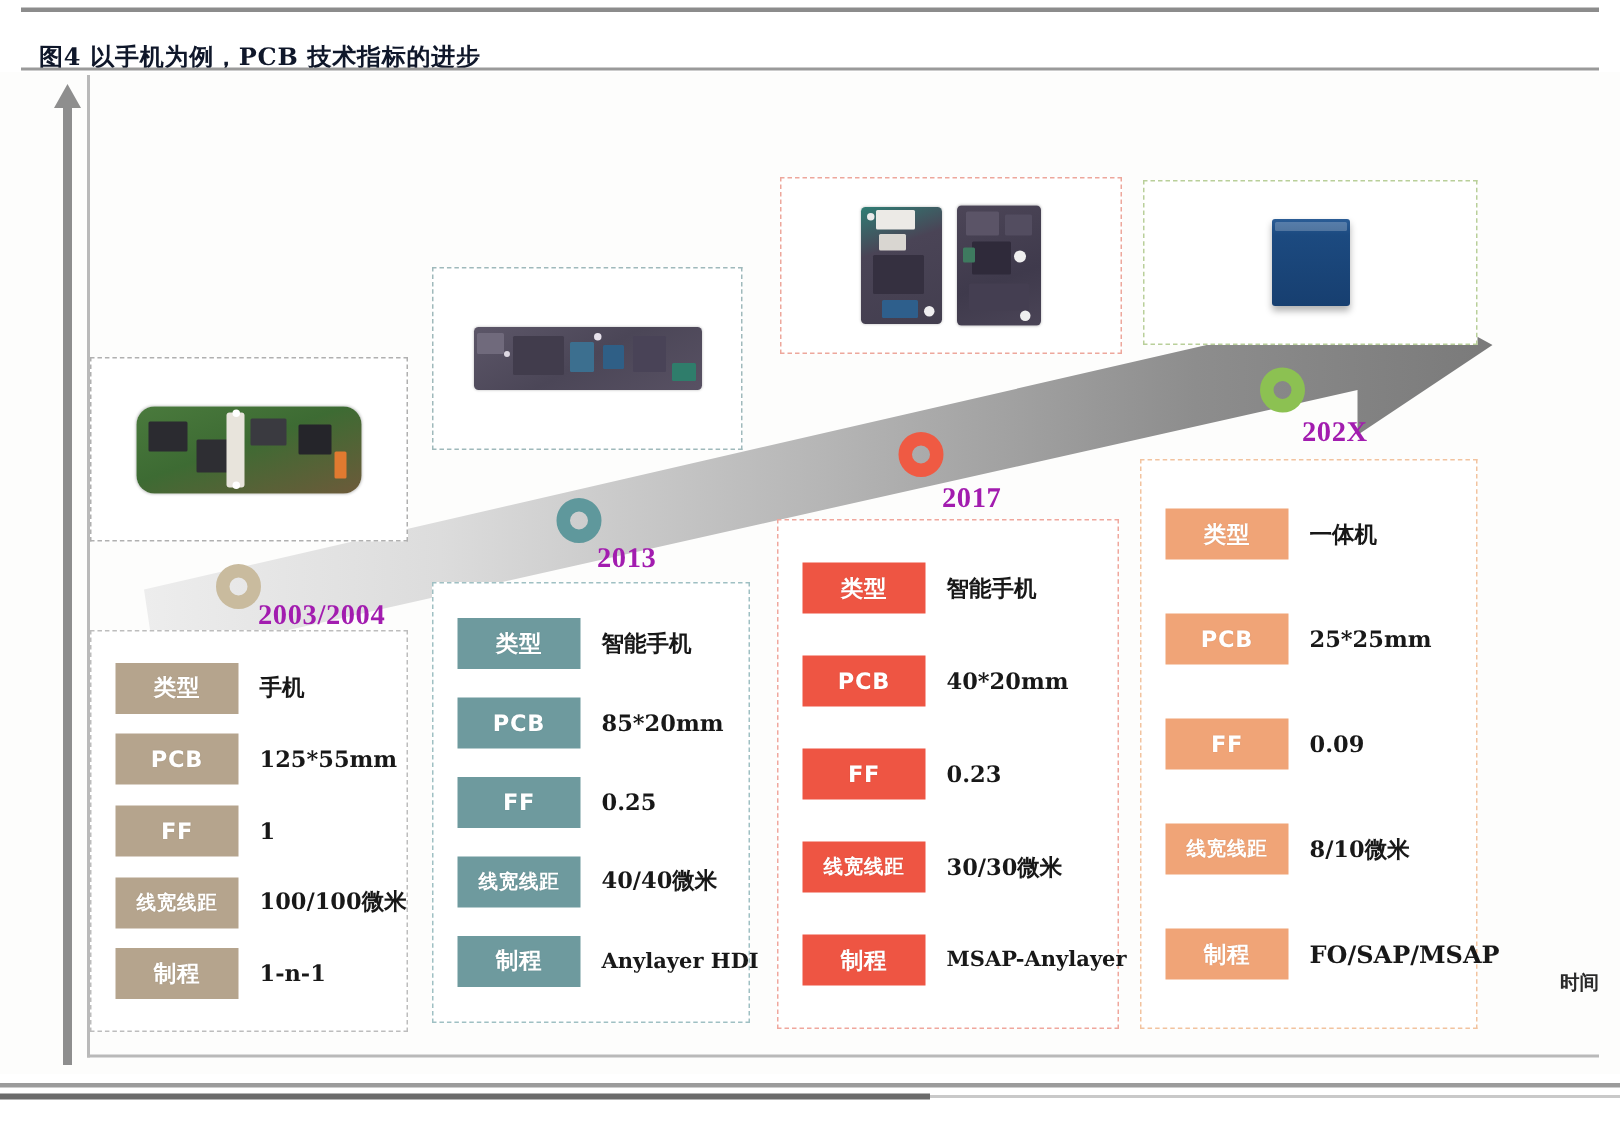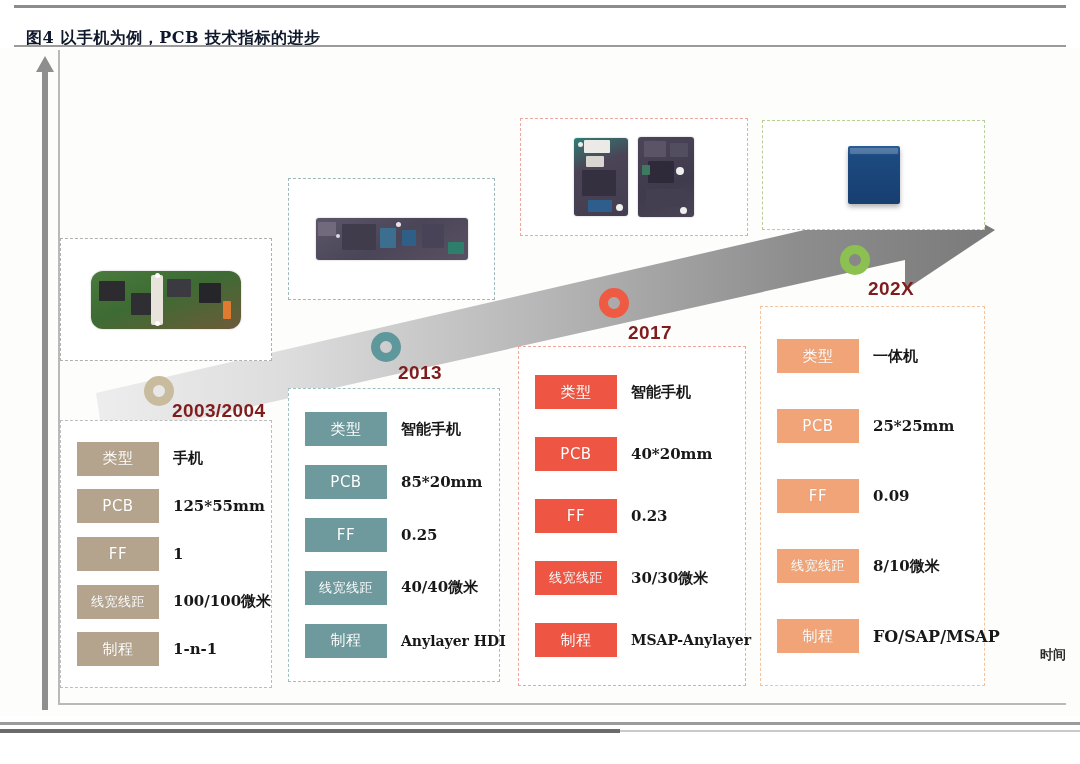--- a/index.html
+++ b/index.html
@@ -68,42 +68,42 @@
   }
   .pcb .ic{position:absolute;border-radius:1px;}
   
   .ring{
     position:absolute;border-radius:50%;box-sizing:border-box;
     background:transparent;
   }
   
   .year-label{
     position:absolute;
-    font-family:Liberation Sans, sans-serif;
-    font-weight:bold;font-size:19px;color:#7f1d1d;
+    font-family:Liberation Serif, serif;
+    font-weight:bold;font-size:19px;color:#a21caf;
     white-space:nowrap;letter-spacing:.4px;
   }
   
   .spec-panel{
     position:absolute;box-sizing:border-box;background:#ffffff;
     padding:0;
   }
   .spec-rows{
     position:absolute;left:0;top:0;width:100%;height:100%;
     display:flex;flex-direction:column;justify-content:space-around;
     padding:14px 0 14px 0;box-sizing:border-box;
   }
   .spec-row{
     display:flex;align-items:center;gap:0px;height:40px;
   }
   .spec-chip{
     width:82px;min-width:82px;height:34px;margin-left:16px;
     display:flex;align-items:center;justify-content:center;
     font-family:"DejaVu Sans","Liberation Sans",sans-serif;
-    font-size:15px;font-weight:normal;color:#ffffff;
+    font-size:15px;font-weight:bold;color:#ffffff;
     letter-spacing:.5px;box-sizing:border-box;
     text-shadow:0 0 1px rgba(0,0,0,.12);
   }
   .spec-val{
     margin-left:14px;
     font-family:"DejaVu Serif","Liberation Serif",serif;
     font-size:15px;color:#181818;white-space:nowrap;font-weight:600;
   }
   
   #time-axis-label{

